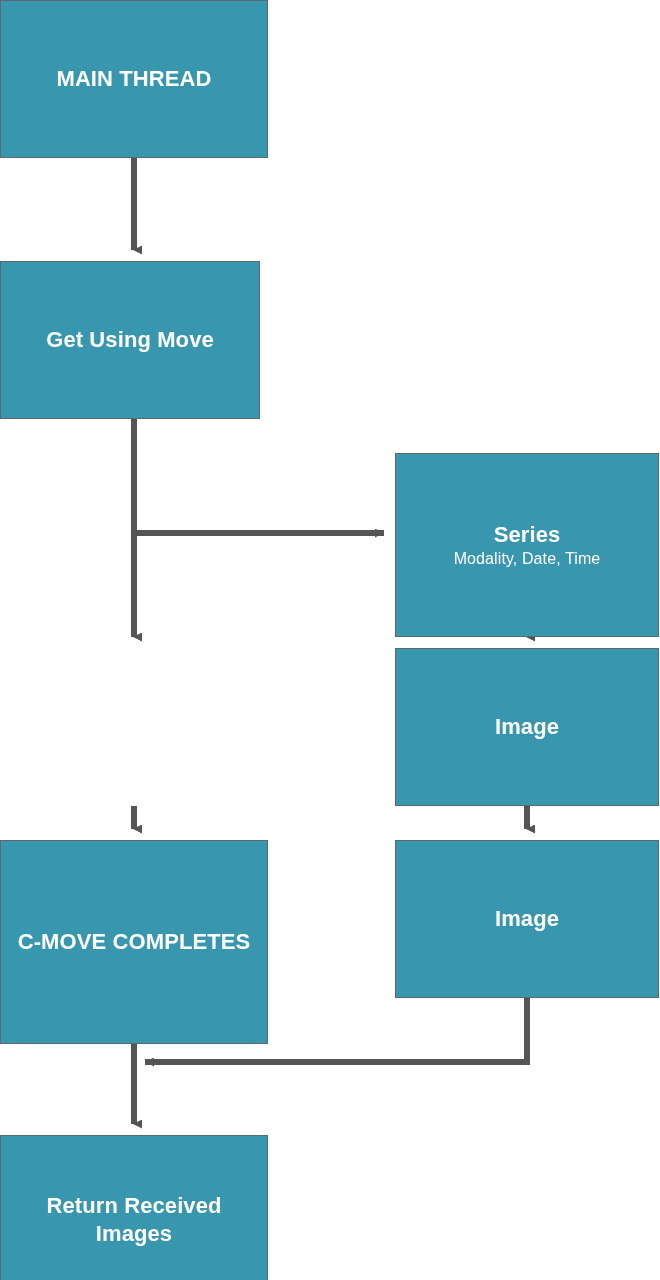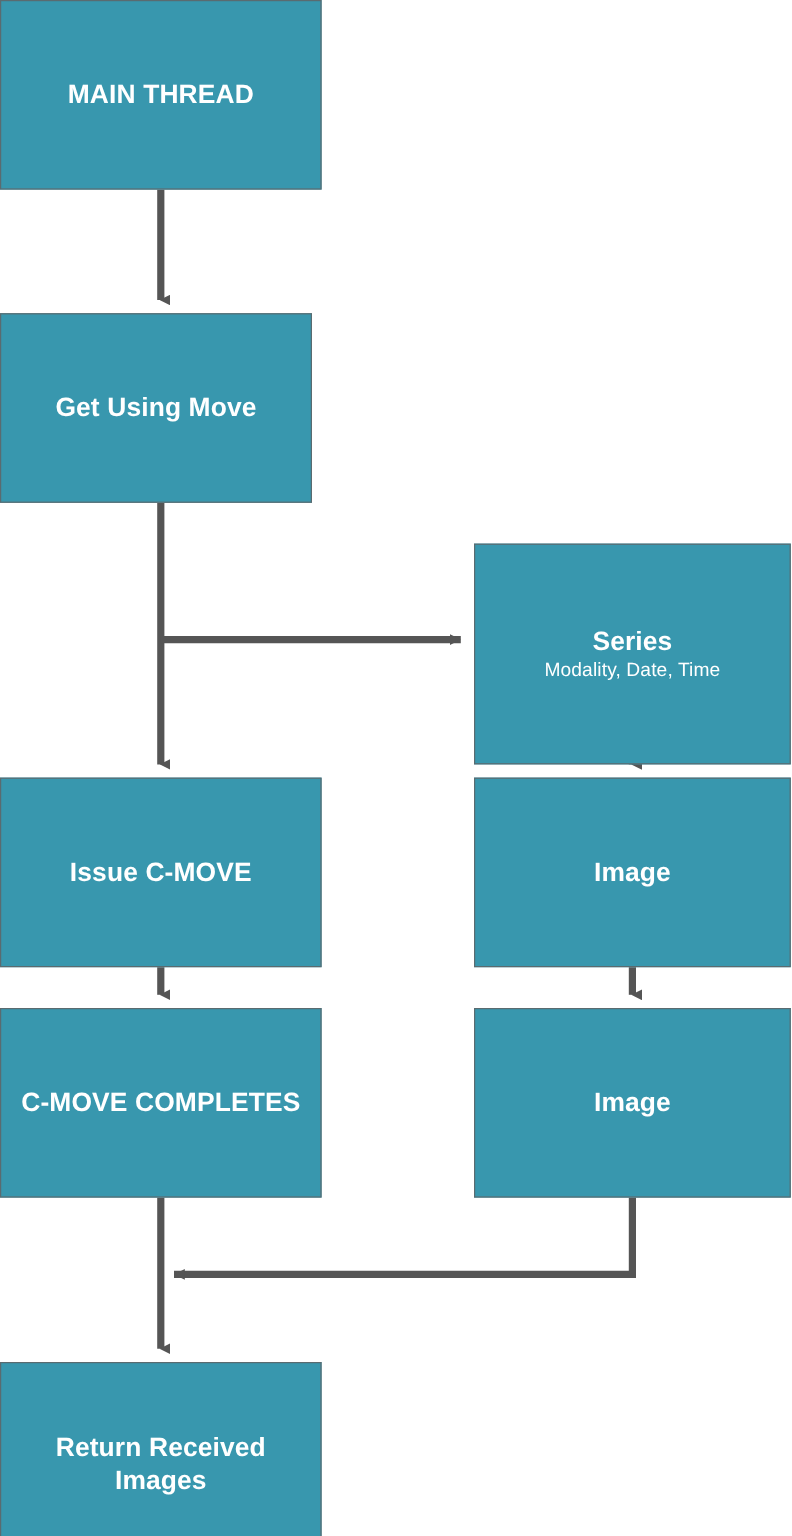--- a/index.html
+++ b/index.html
@@ -123,33 +123,28 @@
     </span>
   </div>
 
   <div class="node" style="left:395px; top:453px; width:264px; height:184px;">
     <span class="node-stack">
       <span class="node-label">Series</span>
       <span class="node-sub">Modality, Date, Time</span>
     </span>
   </div>
 
-  <div class="node" style="left:0px; top:648px; width:268px; height:158px;">
-    <span class="node-stack">
-      <span class="node-label">Issue C-MOVE</span>
-    </span>
-  </div>
 
   <div class="node" style="left:395px; top:648px; width:264px; height:158px;">
     <span class="node-stack">
       <span class="node-label">Image</span>
     </span>
   </div>
 
-  <div class="node" style="left:0px; top:840px; width:268px; height:158px;">
+  <div class="node" style="left:0px; top:840px; width:268px; height:204px;">
     <span class="node-stack">
       <span class="node-label caps">C-MOVE COMPLETES</span>
     </span>
   </div>
 
   <div class="node" style="left:395px; top:840px; width:264px; height:158px;">
     <span class="node-stack">
       <span class="node-label">Image</span>
     </span>
   </div>

